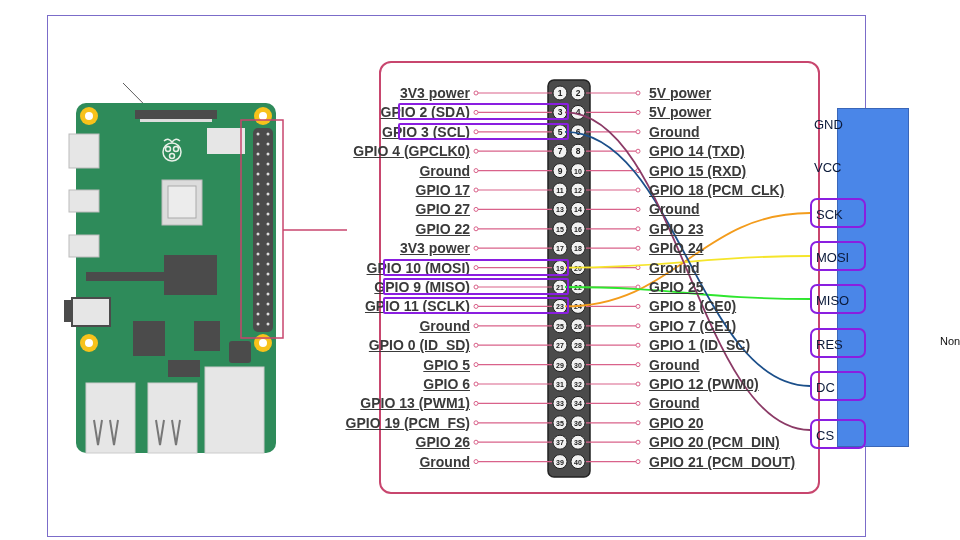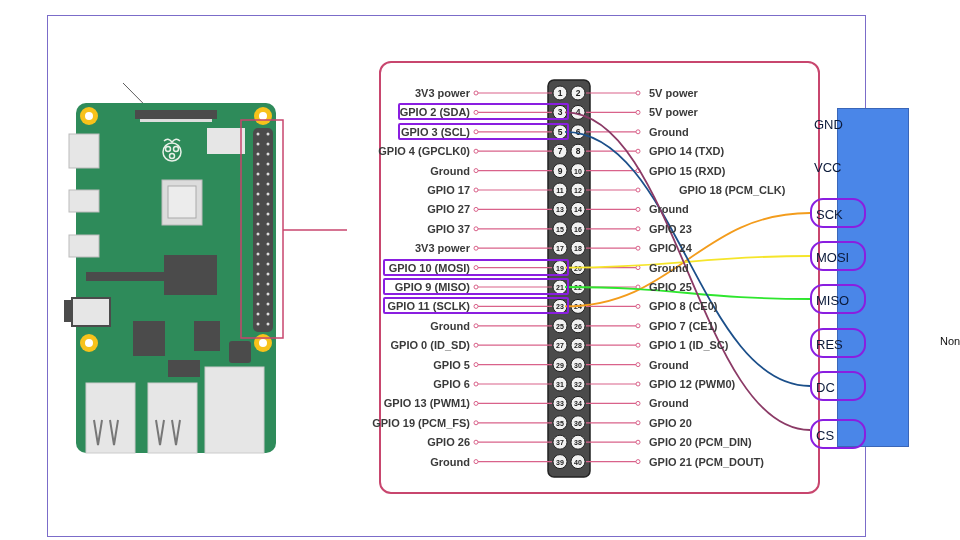--- a/index.html
+++ b/index.html
@@ -1,25 +1,25 @@
 <!DOCTYPE html>
 <html><head>
 <meta charset="utf-8">
 <style>
   html,body{margin:0;padding:0;background:#ffffff;}
   body{width:960px;height:540px;position:relative;overflow:hidden;font-family:"Liberation Sans",sans-serif;}
   .abs{position:absolute;margin-left:32px;}
   #outer-frame{left:15px;top:15px;width:819px;height:522px;border:1.5px solid #7b6cc9;box-sizing:border-box;}
   #pin-panel{left:347px;top:61px;width:441px;height:433px;border:2px solid #c8466e;border-radius:12px;box-sizing:border-box;}
-  .pin-label{position:absolute;font-family:"Liberation Sans",sans-serif;font-weight:bold;font-size:11px;color:#3a3a3a;white-space:nowrap;line-height:12px;}
+  .pin-label{position:absolute;font-family:"Liberation Sans",sans-serif;font-weight:bold;font-size:14px;color:#3a3a3a;white-space:nowrap;line-height:12px;text-decoration:underline;}
   .pin-label.left{text-align:right;}
   .hl-box{position:absolute;border:2.5px solid #8a1ee0;border-radius:2px;box-sizing:border-box;}
   #module{left:805px;top:108px;width:72px;height:339px;background:#4a86e8;border:1px solid #3a66b8;box-sizing:border-box;}
   .mod-pin{position:absolute;left:810px;width:56px;height:30px;font-size:13px;color:#0b1a3a;line-height:30px;padding-left:4px;box-sizing:border-box;}
-  .mod-pin.boxed{border:2.5px solid #8a1ee0;border-radius:13px;}
+  .mod-pin.boxed{border:2.5px solid #8a1ee0;border-radius:7px;}
   #none-label{left:908px;top:335px;font-size:11px;color:#111;}
   svg{position:absolute;left:0;top:0;}
 </style>
 </head>
 <body>
 
 <div id="outer-frame" class="abs"></div>
 
 <svg width="960" height="540">
 
@@ -399,41 +399,41 @@
 </svg>
 
 <div id="left-labels">
     <div class="pin-label left" style="right: 490px; top: 87px;">3V3 power</div>
     <div class="pin-label left" style="right: 490px; top: 106.4px;">GPIO 2 (SDA)</div>
     <div class="pin-label left" style="right: 490px; top: 125.8px;">GPIO 3 (SCL)</div>
     <div class="pin-label left" style="right: 490px; top: 145.2px;">GPIO 4 (GPCLK0)</div>
     <div class="pin-label left" style="right: 490px; top: 164.6px;">Ground</div>
     <div class="pin-label left" style="right: 490px; top: 184px;">GPIO 17</div>
     <div class="pin-label left" style="right: 490px; top: 203.4px;">GPIO 27</div>
-    <div class="pin-label left" style="right: 490px; top: 222.8px;">GPIO 37</div>
+    <div class="pin-label left" style="right: 490px; top: 222.8px;">GPIO 22</div>
     <div class="pin-label left" style="right: 490px; top: 242.2px;">3V3 power</div>
     <div class="pin-label left" style="right: 490px; top: 261.6px;">GPIO 10 (MOSI)</div>
     <div class="pin-label left" style="right: 490px; top: 281px;">GPIO 9 (MISO)</div>
     <div class="pin-label left" style="right: 490px; top: 300.4px;">GPIO 11 (SCLK)</div>
     <div class="pin-label left" style="right: 490px; top: 319.8px;">Ground</div>
     <div class="pin-label left" style="right: 490px; top: 339.2px;">GPIO 0 (ID_SD)</div>
     <div class="pin-label left" style="right: 490px; top: 358.6px;">GPIO 5</div>
     <div class="pin-label left" style="right: 490px; top: 378px;">GPIO 6</div>
     <div class="pin-label left" style="right: 490px; top: 397.4px;">GPIO 13 (PWM1)</div>
     <div class="pin-label left" style="right: 490px; top: 416.8px;">GPIO 19 (PCM_FS)</div>
     <div class="pin-label left" style="right: 490px; top: 436.2px;">GPIO 26</div>
     <div class="pin-label left" style="right: 490px; top: 455.6px;">Ground</div>
   </div>
 <div id="right-labels">
     <div class="pin-label" style="left: 649px; top: 87px;">5V power</div>
     <div class="pin-label" style="left: 649px; top: 106.4px;">5V power</div>
     <div class="pin-label" style="left: 649px; top: 125.8px;">Ground</div>
     <div class="pin-label" style="left: 649px; top: 145.2px;">GPIO 14 (TXD)</div>
     <div class="pin-label" style="left: 649px; top: 164.6px;">GPIO 15 (RXD)</div>
-    <div class="pin-label" style="left: 649px; top: 184px; margin-left: 30px;">GPIO 18 (PCM_CLK)</div>
+    <div class="pin-label" style="left: 649px; top: 184px;">GPIO 18 (PCM_CLK)</div>
     <div class="pin-label" style="left: 649px; top: 203.4px;">Ground</div>
     <div class="pin-label" style="left: 649px; top: 222.8px;">GPIO 23</div>
     <div class="pin-label" style="left: 649px; top: 242.2px;">GPIO 24</div>
     <div class="pin-label" style="left: 649px; top: 261.6px;">Ground</div>
     <div class="pin-label" style="left: 649px; top: 281px;">GPIO 25</div>
     <div class="pin-label" style="left: 649px; top: 300.4px;">GPIO 8 (CE0)</div>
     <div class="pin-label" style="left: 649px; top: 319.8px;">GPIO 7 (CE1)</div>
     <div class="pin-label" style="left: 649px; top: 339.2px;">GPIO 1 (ID_SC)</div>
     <div class="pin-label" style="left: 649px; top: 358.6px;">Ground</div>
     <div class="pin-label" style="left: 649px; top: 378px;">GPIO 12 (PWM0)</div>

